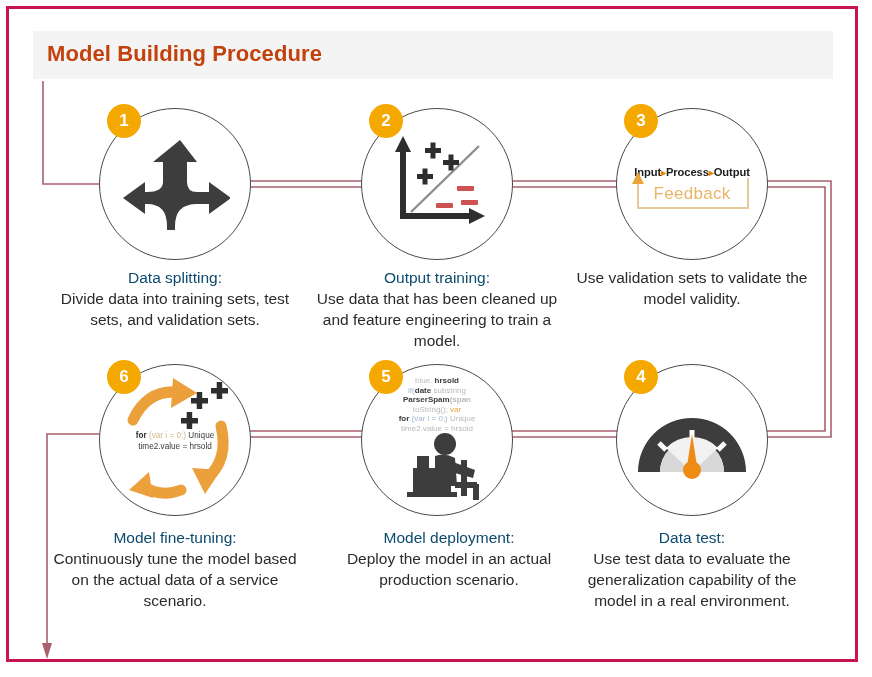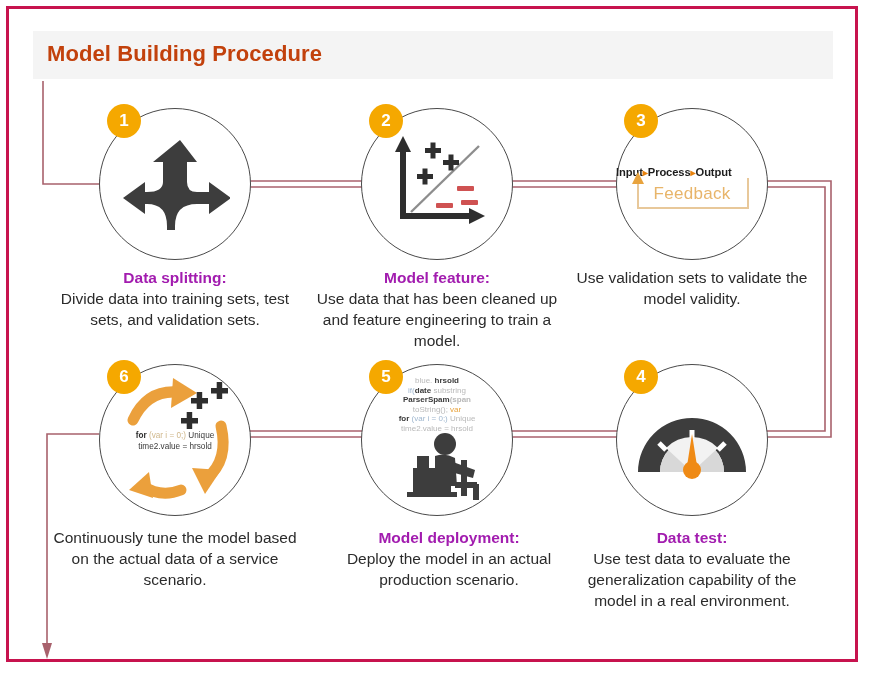--- a/index.html
+++ b/index.html
@@ -21,21 +21,21 @@
   .circle{position:absolute;left:0;top:0;width:152px;height:152px;border-radius:50%;
           border:1.6px solid #4a4a4a;box-sizing:border-box;background:#fff;}
   .badge{position:absolute;width:34px;height:34px;border-radius:50%;background:#f5a800;
          color:#fff;font-size:17px;font-weight:bold;display:flex;align-items:center;
          justify-content:center;left:8px;top:-4px;z-index:6;}
   .icon-wrap{position:absolute;left:0;top:0;width:152px;height:152px;
              display:flex;align-items:center;justify-content:center;overflow:hidden;}
 
   
   .cap{position:absolute;text-align:center;font-size:15.5px;line-height:21px;color:#2b2b2b;width:246px;}
-  .cap .t{font-weight:bold;display:block;color:#a21caf;}
+  .cap .t{font-weight:normal;display:block;color:#0c4a6e;}
   .cap .b{display:block;}
 
   
   .ipo{font-size:11.2px;font-weight:bold;color:#1d1d1d;white-space:nowrap;letter-spacing:-.1px;}
   .ipo .arw{color:#e8820c;font-size:10px;}
   .fbk{font-size:17px;color:#e8b56a;font-weight:500;letter-spacing:.3px;}
 
   .codeblk{font-family:"Liberation Sans",sans-serif;text-align:center;line-height:9.5px;
            white-space:nowrap;}
   .codeblk div{font-size:8px;}
@@ -124,30 +124,30 @@
         </g>
         <g fill="#cf5252">
           <rect x="76" y="54" width="17" height="5" rx="1"></rect>
           <rect x="80" y="68" width="17" height="5" rx="1"></rect>
           <rect x="55" y="71" width="17" height="5" rx="1"></rect>
         </g>
       </svg>
     </div>
   </div>
   <div class="cap" style="left:305px;top:258px;">
-    <span class="t">Model feature:</span>
+    <span class="t">Output training:</span>
     <span class="b">Use data that has been cleaned up and feature engineering to train a model.</span>
   </div>
 
   <div class="node" style="left:607px;top:99px;">
     <div class="circle"></div>
     <div class="badge">3</div>
     <div class="icon-wrap">
       <div style="position:relative;width:152px;height:152px;">
-        <div style="position:absolute;left:0;top:54px;width:152px;text-align:left;">
+        <div style="position:absolute;left:0;top:54px;width:152px;text-align:center;">
           <span class="ipo">
             <span>Input</span><span class="arw">▸</span><span>Process</span><span class="arw">▸</span><span>Output</span>
           </span>
         </div>
         <svg width="152" height="152" style="position:absolute;left:0;top:0;">
           <path d="M22 72 L22 100 L132 100 L132 70" stroke="#e8c89a" stroke-width="2" fill="none"></path>
           <polygon points="22,64 28,76 16,76" fill="#e8a33d"></polygon>
         </svg>
         <div style="position:absolute;left:0;top:76px;width:152px;text-align:center;">
           <span class="fbk">Feedback</span>
@@ -183,20 +183,21 @@
           </g>
         </svg>
         <div class="code6" style="position:absolute;left:0;top:66px;width:152px;">
           <div><span class="kw">for</span> <span class="vr">(var i = 0;)</span> Unique</div>
           <div>time2.value = hrsold</div>
         </div>
       </div>
     </div>
   </div>
   <div class="cap" style="left:43px;top:518px;">
+    <span class="t">Model fine-tuning:</span>
     <span class="b">Continuously tune the model based on the actual data of a service scenario.</span>
   </div>
 
   <div class="node" style="left:352px;top:355px;">
     <div class="circle"></div>
     <div class="badge">5</div>
     <div class="icon-wrap">
       <div style="position:relative;width:152px;height:152px;">
         <div class="codeblk" style="position:absolute;left:0;top:12px;width:152px;">
           <div class="c-gray">blue. <span class="c-dark">hrsold</span></div>

